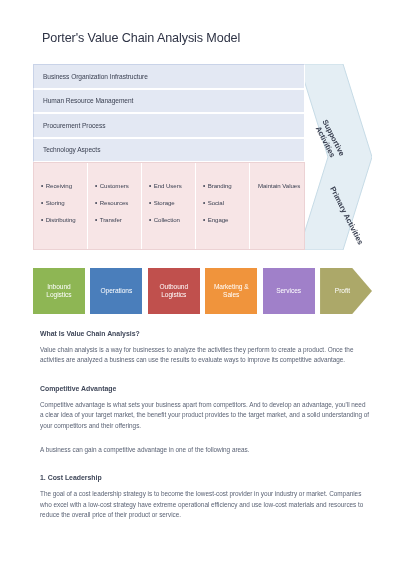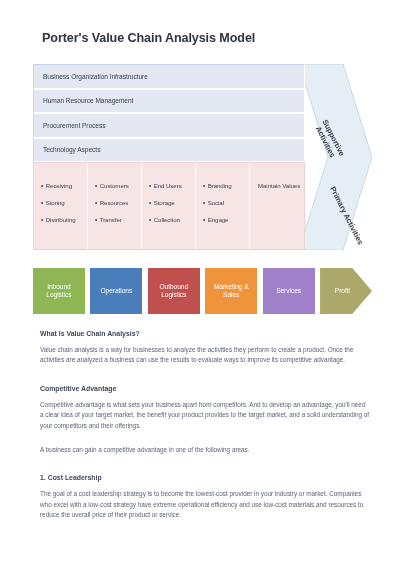--- a/index.html
+++ b/index.html
@@ -21,21 +21,21 @@
     background: #ffffff;
     box-sizing: border-box;
   }
 
   
   .doc-title {
     position: absolute;
     left: 42px;
     top: 31px;
     font-size: 12.6px;
-    font-weight: bold;
+    font-weight: normal;
     color: #2e3345;
     letter-spacing: -0.1px;
     white-space: nowrap;
   }
 
   
   .diagram {
     position: absolute;
     left: 33px;
     top: 64px;

